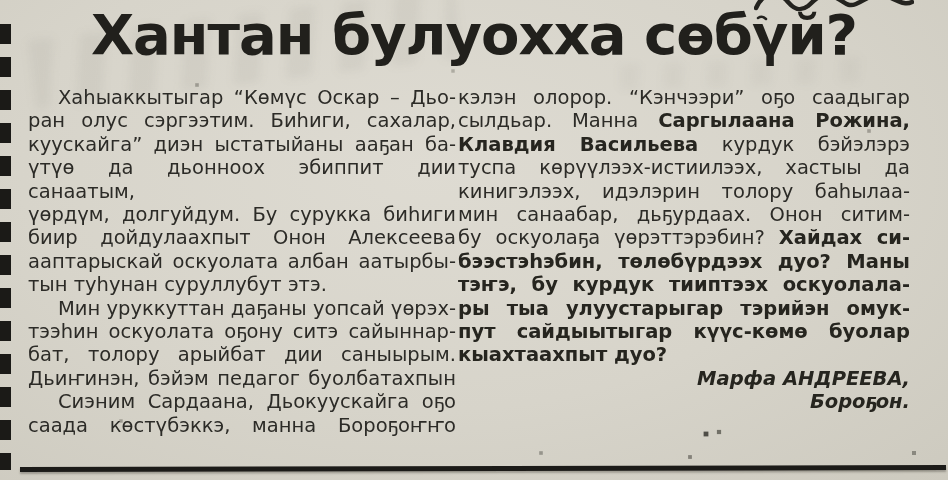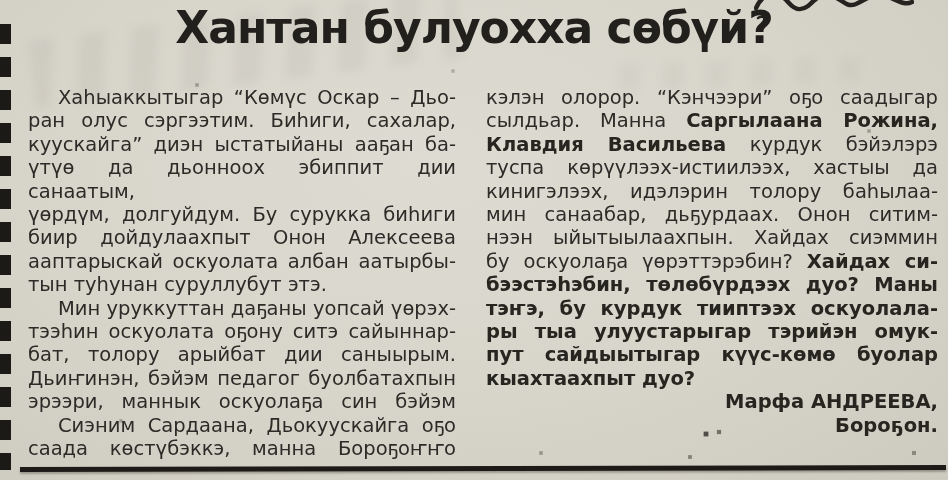--- a/index.html
+++ b/index.html
@@ -32,33 +32,33 @@
   
   .dashes{
     position:absolute;left:0;top:24px;width:11px;height:446px;
     background:repeating-linear-gradient(180deg,#1b1a17 0 20px, rgba(0,0,0,0) 20px 33px);
   }
   
   .scribble{position:absolute;right:34px;top:0;width:160px;height:22px;}
   .headline{
     position:absolute;left:0;top:2px;width:100%;margin:0;
     text-align:center;
-    font-size:44px;font-weight:bold;letter-spacing:-1px;
+    font-size:56px;font-weight:bold;letter-spacing:-1px;
     color:#21201c;
   }
   .col{
     position:absolute;top:86px;
     font-size:19.5px;line-height:23.4px;
   }
   .col.left{left:28px;width:428px;}
-  .col.right{left:486px;width:452px;}
+  .col.right{left:458px;width:452px;}
   .line{text-align:center;text-align-last:left;}
   .line.j{text-align:justify;text-align-last:justify;}
   .line.in{text-indent:30px;}
-  .line.ar{text-align:right;text-align-last:right;}
+  .line.ar{text-align:right;text-align-last:right;font-style:italic;}
   .b{font-weight:bold;color:#26251f;}
   .rule{
     position:absolute;left:20px;top:466px;width:926px;height:5px;
     background:#1c1b18;
     transform:rotate(-.12deg);
     box-shadow:0 2px 2px rgba(60,58,50,.35);
   }
   .specks{
     position:absolute;left:0;top:0;width:2px;height:2px;background:transparent;
     box-shadow:
@@ -96,33 +96,31 @@
       <div class="line j"><span>куускайга” диэн ыстатыйаны ааҕан ба-</span></div>
       <div class="line j"><span>үтүө да дьонноох эбиппит дии санаатым,</span></div>
       <div class="line j"><span>үөрдүм, долгуйдум. Бу сурукка биһиги</span></div>
       <div class="line j"><span>биир дойдулаахпыт Онон Алексеева</span></div>
       <div class="line j"><span>ааптарыскай оскуолата албан аатырбы-</span></div>
       <div class="line"><span>тын туһунан суруллубут этэ.</span></div>
       <div class="line j in"><span>Мин уруккуттан даҕаны уопсай үөрэх-</span></div>
       <div class="line j"><span>тээһин оскуолата оҕону ситэ сайыннар-</span></div>
       <div class="line j"><span>бат, толору арыйбат дии саныырым.</span></div>
       <div class="line j"><span>Дьиҥинэн, бэйэм педагог буолбатахпын</span></div>
-      <div class="line j"><span>эрээри, маннык оскуолаҕа син бэйэм</span></div>
       <div class="line j in"><span>Сиэним Сардаана, Дьокуускайга оҕо</span></div>
       <div class="line j"><span>саада көстүбэккэ, манна Бороҕоҥҥо</span></div>
     </div>
 
   <div class="col right">
       <div class="line j"><span>кэлэн олорор. “Кэнчээри” оҕо саадыгар</span></div>
       <div class="line j"><span>сылдьар. Манна </span><span class="b">Саргылаана Рожина,</span></div>
       <div class="line j"><span class="b">Клавдия Васильева</span><span> курдук бэйэлэрэ</span></div>
       <div class="line j"><span>туспа көрүүлээх-истиилээх, хастыы да</span></div>
       <div class="line j"><span>кинигэлээх, идэлэрин толору баһылаа-</span></div>
       <div class="line j"><span>мин санаабар, дьҕурдаах. Онон ситим-</span></div>
-      <div class="line j"><span>нээн ыйытыылаахпын. Хайдах сиэммин</span></div>
       <div class="line j"><span>бу оскуолаҕа үөрэттэрэбин? </span><span class="b">Хайдах си-</span></div>
       <div class="line j"><span class="b">бээстэһэбин, төлөбүрдээх дуо? Маны</span></div>
       <div class="line j"><span class="b">тэҥэ, бу курдук тииптээх оскуолала-</span></div>
       <div class="line j"><span class="b">ры тыа улуустарыгар тэрийэн омук-</span></div>
       <div class="line j"><span class="b">пут сайдыытыгар күүс-көмө буолар</span></div>
       <div class="line"><span class="b">кыахтаахпыт дуо?</span></div>
       <div class="line ar"><span class="b">Марфа АНДРЕЕВА,</span></div>
       <div class="line ar"><span class="b">Бороҕон.</span></div>
     </div>
 

